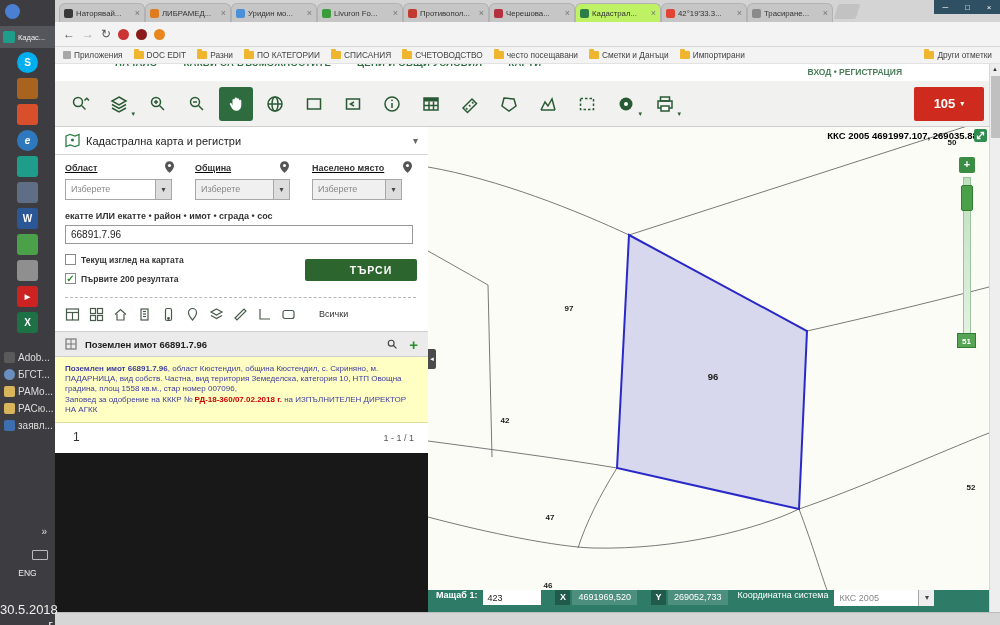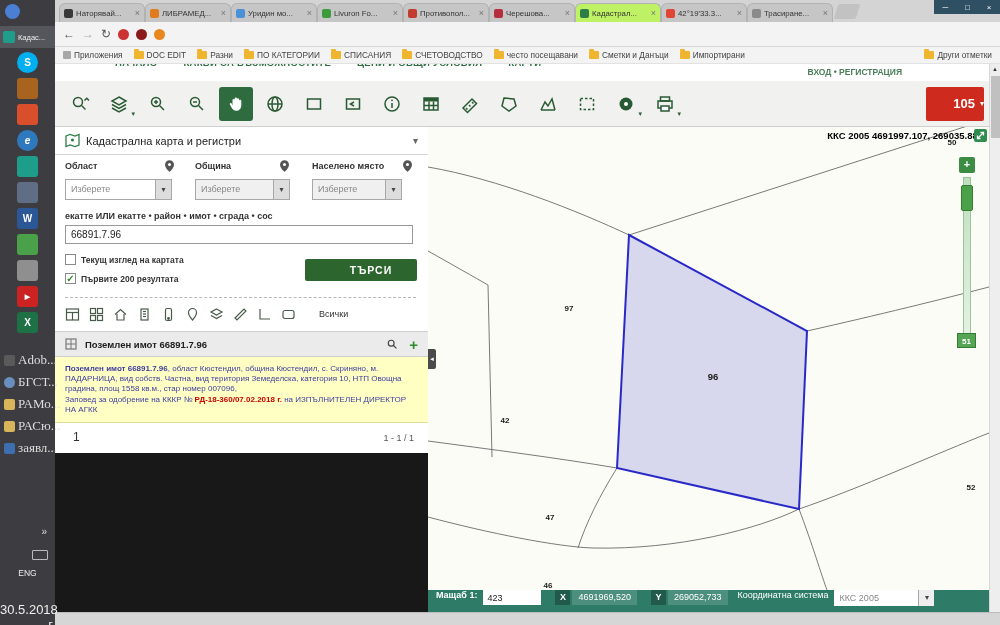--- a/index.html
+++ b/index.html
@@ -19,21 +19,21 @@
   .c4{background:#2e79bd;border-radius:50%;font-style:italic}.c4::after{content:"e"}
   .c5{background:#1f9d8b}.c6{background:#5f6e84}
   .c7{background:#2b5797}.c7::after{content:"W"}
   .c8{background:#4aa14a}.c9{background:#8f8f8f}
   .c10{background:#cc2222;font-size:7px}.c10::after{content:"▶"}
   .c11{background:#1e7145}.c11::after{content:"X"}
   .tb-apps { position:absolute; left:0; top:352px; width:55px; display:flex; flex-direction:column; gap:6px; }
   .tb-app { display:flex; align-items:center; gap:3px; padding-left:4px; }
   .tb-app-ic { width:11px; height:11px; border-radius:2px; flex:none; }
   .a1{background:#5a5a5a}.a2{background:#6a8fbf;border-radius:50%}.a3{background:#d8b45a}.a4{background:#d8b45a}.a5{background:#3d6fb0}
-  .tb-app span { color:#ddd; font-size:13px; white-space:nowrap;font-family:Liberation Serif, serif; }
+  .tb-app span { color:#ddd; font-size:10px; white-space:nowrap; }
   .tb-expand { position:absolute; right:8px; top:526px; color:#ddd; font-size:10px; }
   .tb-kb { position:absolute; right:7px; top:550px; width:16px; height:10px; border:1px solid #bbb; border-radius:1px; }
   .tb-lang { position:absolute; left:0; top:568px; width:55px; text-align:center; color:#eee; font-size:8.5px; }
   .tb-date { position:absolute; left:0; top:602px; width:55px; text-align:right; color:#eee; font-size:13px; }
 
   
   .browser { position:absolute; left:55px; top:0; width:945px; height:625px; background:#fff; }
   .tabbar { position:relative; height:22px; background:#d4d4d4; display:flex; padding-left:4px; }
   .tab { position:relative; width:86px; height:19px; margin-top:3px; background:#c6c6c6; border:1px solid #b2b2b2; border-bottom:none; border-radius:6px 6px 0 0; display:flex; align-items:center; gap:3px; padding:8px 4px; font-size:7.8px; color:#333; }
   .tab.active { background:#bef264; }
@@ -70,37 +70,37 @@
   .sn-items { display:flex; gap:26px; padding-left:60px; margin-top:-7px; }
   .sn-items span { font-size:9.5px; font-weight:bold; color:#2c6e3f; letter-spacing:.3px; white-space:nowrap; }
   .sn-right { position:absolute; right:98px; top:3px; font-size:8.5px; font-weight:bold; color:#4a7c59; }
 
   
   .toolbar { height:46px; background:#f1f1ef; border-bottom:1px solid #cfcfcf; display:flex; align-items:center; padding-left:8px; gap:5px; }
   .tool { width:34px; height:34px; display:flex; align-items:center; justify-content:center; border-radius:3px; position:relative; }
   .tool svg { stroke:#2a5a34; fill:none; stroke-width:1.5; }
   .tool .dd { font-size:7px; color:#2a5a34; position:absolute; right:1px; bottom:3px; }
   .tool.active { background:#2e6b3e; }
-  .counter-btn { margin-left:auto; margin-right:16px; width:58px; height:34px; background:#cf2a1e; border-radius:2px; display:flex; align-items:center; justify-content:flex-end; gap:5px; color:#fff; }
+  .counter-btn { margin-left:auto; margin-right:16px; width:70px; height:34px; background:#cf2a1e; border-radius:2px; display:flex; align-items:center; justify-content:center; gap:5px; color:#fff; }
   .counter-btn .num { font-size:13px; font-weight:bold; }
   .counter-btn .dd { font-size:8px; }
 
   
   .panel { position:absolute; left:0; top:127px; width:373px; bottom:13px; background:#fff; display:flex; flex-direction:column; z-index:5; }
   .panel-header { height:28px; display:flex; align-items:center; gap:6px; padding:0 10px; border-bottom:1px solid #d5d5d5; flex:none; }
   .panel-header .ttl { font-size:11px; color:#222; }
   .panel-header .dd { margin-left:auto; color:#666; font-size:10px; }
   .panel-tabs { height:25px; background:#3d3d3d; display:flex; flex:none; }
   .ptab { padding:0 8px; line-height:25px; font-size:7.8px; font-weight:bold; color:#fff; letter-spacing:.2px; white-space:nowrap; }
   .ptab.active { background:#161616; }
 
   .pform { position:relative; height:176px; flex:none; font-size:9px; }
   .fcol { position:absolute; top:4px; }
   .fc1{left:10px;width:115px}.fc2{left:140px;width:100px}.fc3{left:257px;width:106px}
-  .flabel-row { display:flex; justify-content:space-between; align-items:center; height:14px; padding-right:6px; }
+  .flabel-row { display:flex; justify-content:space-between; align-items:flex-end; height:14px; padding-right:6px;text-decoration:underline; }
   .flabel { font-weight:bold; font-size:9px; color:#333; }
   .fselect { margin-top:6px; height:21px; border:1px solid #a8a8a8; display:flex; background:#fff; }
   .fselect.dis { background:#f0f0f0; }
   .fc1 .fselect{width:107px}.fc2 .fselect{width:95px}.fc3 .fselect{width:90px}
   .sel-text { flex:1; padding-left:5px; line-height:19px; color:#888; font-size:9px; overflow:hidden; white-space:nowrap; }
   .sel-btn { width:16px; border-left:1px solid #a8a8a8; background:#ddd; text-align:center; line-height:19px; font-size:8px; color:#444; flex:none; }
   .ecatte { position:absolute; left:10px; top:56px; font-weight:bold; font-size:9px; color:#333; }
   .id-input { position:absolute; left:10px; top:70px; width:348px; height:19px; border:1px solid #999; font-size:10px; padding-left:5px; font-family:"Liberation Sans",sans-serif; color:#222; }
   .checkrow { position:absolute; left:10px; display:flex; align-items:center; gap:5px; }
   .cr1{top:99px}.cr2{top:118px}

